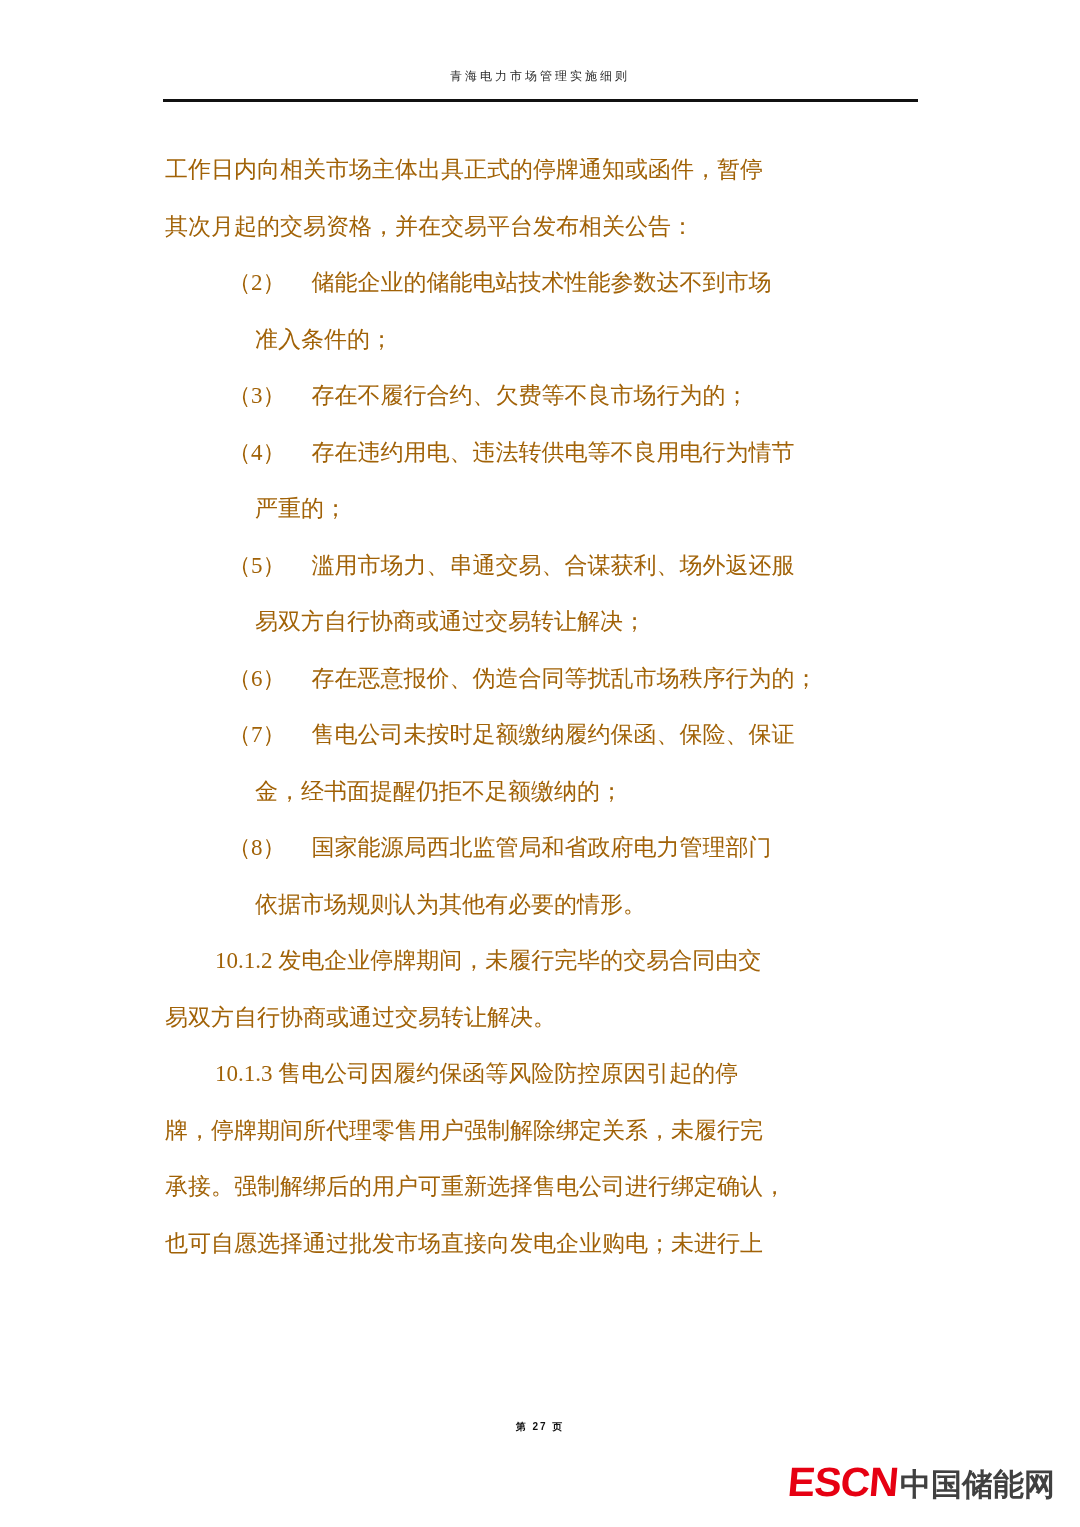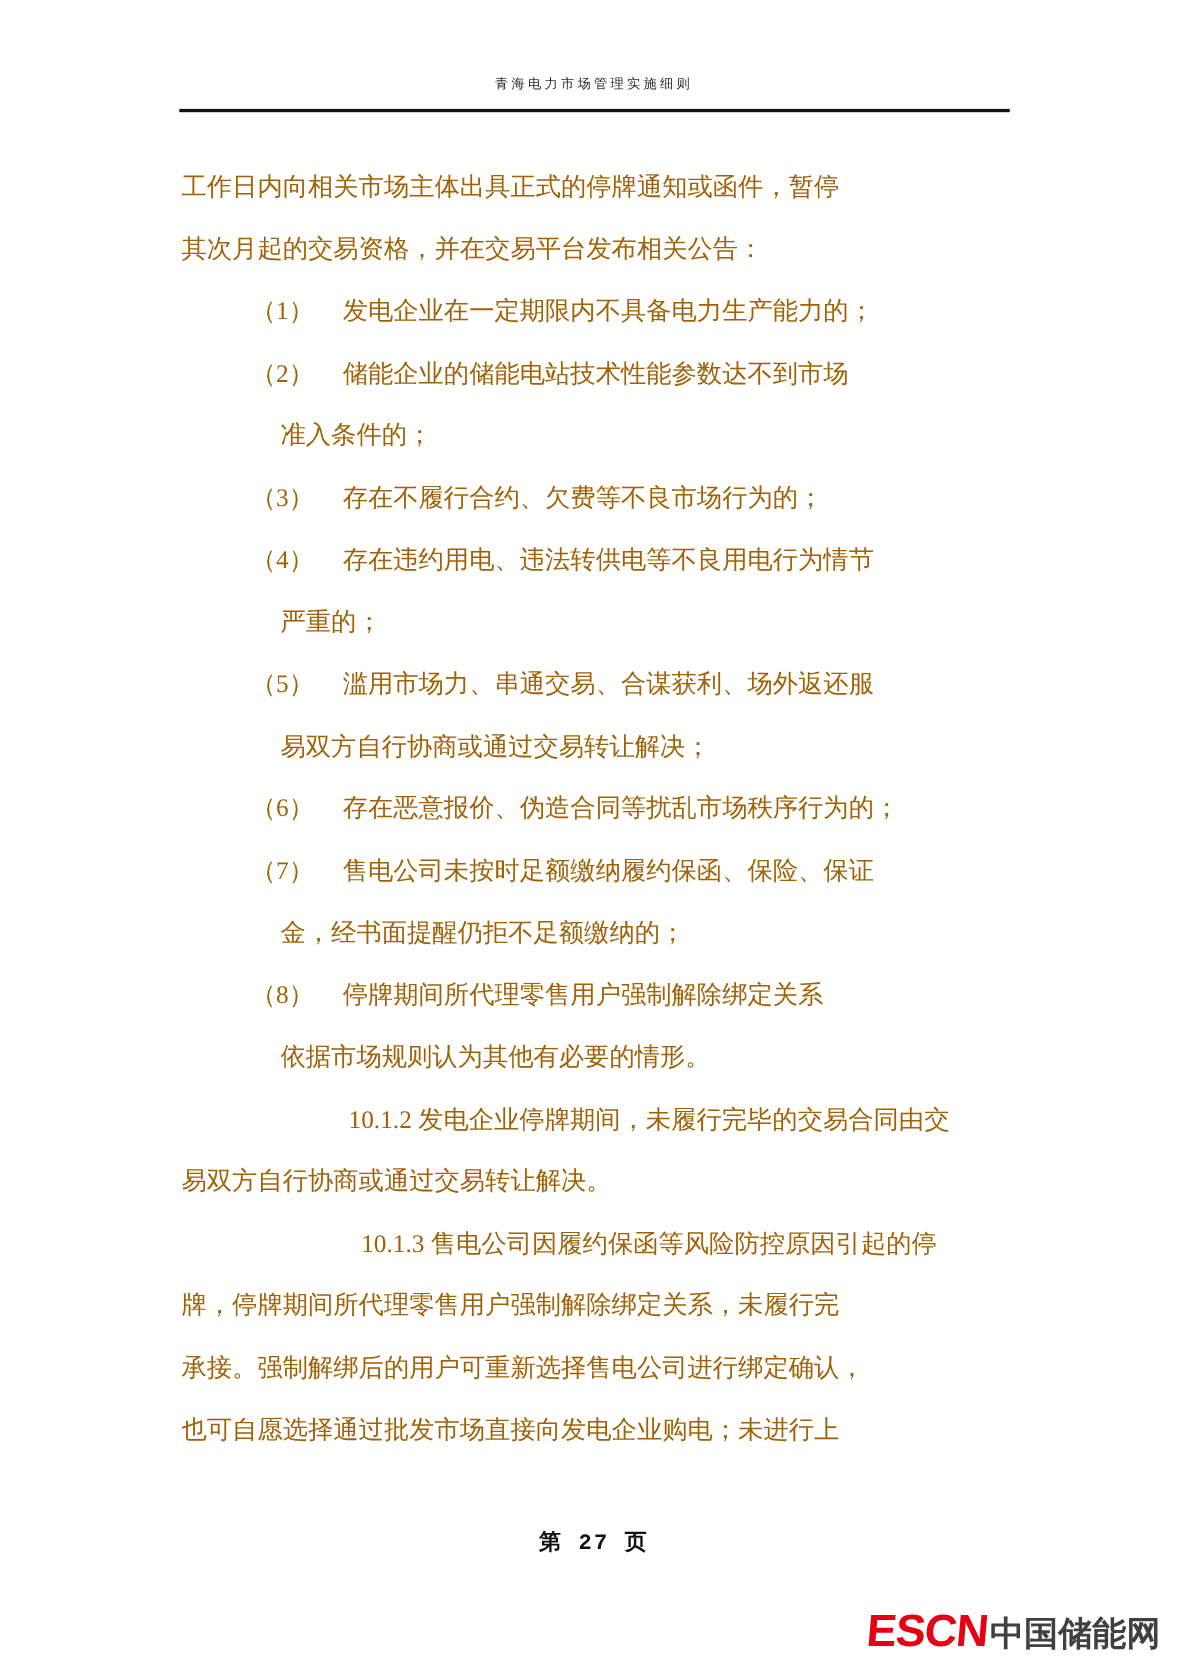--- a/index.html
+++ b/index.html
@@ -44,31 +44,31 @@
     line-height: 56.5px;
     color: #a16207;
   }
   .line {
     white-space: nowrap;
     height: 56.5px;
   }
   .line.flush  { padding-left: 0; }
   .line.item   { padding-left: 63px; }
   .line.cont   { padding-left: 90px; }
-  .line.indent { padding-left: 50px; text-align: center; }
+  .line.indent { padding-left: 50px; }
   .line .marker { margin-right: 26px; }
   .footer-page {
     position: absolute;
-    top: 1388px;
+    top: 1420px;
     left: 0;
     width: 100%;
     text-align: center;
-    font-family: Liberation Mono, monospace;
+    font-family: Liberation Sans, sans-serif;
     font-weight: 700;
-    font-size: 20px;
+    font-size: 10px;
     letter-spacing: 2px;
     color: #111111;
     white-space: nowrap;
   }
   .escn-logo {
     position: absolute;
     top: 1462px;
     right: 25px;
     display: flex;
     align-items: flex-end;
@@ -96,32 +96,31 @@
 
 <div class="page">
 
   <div class="header-title">青海电力市场管理实施细则</div>
 
   <div class="header-rule"></div>
 
   <div class="doc-body">
       <div class="line flush"><span>工作日内向相关市场主体出具正式的停牌通知或函件，暂停</span></div>
       <div class="line flush"><span>其次月起的交易资格，并在交易平台发布相关公告：</span></div>
-      <div class="line item"><span class="marker">（1）</span><span>发电企业在一定期限内不具备电力生产能力的；</span></div>
       <div class="line item"><span class="marker">（2）</span><span>储能企业的储能电站技术性能参数达不到市场</span></div>
       <div class="line cont"><span>准入条件的；</span></div>
       <div class="line item"><span class="marker">（3）</span><span>存在不履行合约、欠费等不良市场行为的；</span></div>
       <div class="line item"><span class="marker">（4）</span><span>存在违约用电、违法转供电等不良用电行为情节</span></div>
       <div class="line cont"><span>严重的；</span></div>
       <div class="line item"><span class="marker">（5）</span><span>滥用市场力、串通交易、合谋获利、场外返还服</span></div>
       <div class="line cont"><span>易双方自行协商或通过交易转让解决；</span></div>
       <div class="line item"><span class="marker">（6）</span><span>存在恶意报价、伪造合同等扰乱市场秩序行为的；</span></div>
       <div class="line item"><span class="marker">（7）</span><span>售电公司未按时足额缴纳履约保函、保险、保证</span></div>
       <div class="line cont"><span>金，经书面提醒仍拒不足额缴纳的；</span></div>
-      <div class="line item"><span class="marker">（8）</span><span>停牌期间所代理零售用户强制解除绑定关系</span></div>
+      <div class="line item"><span class="marker">（8）</span><span>国家能源局西北监管局和省政府电力管理部门</span></div>
       <div class="line cont"><span>依据市场规则认为其他有必要的情形。</span></div>
       <div class="line indent"><span>10.1.2 发电企业停牌期间，未履行完毕的交易合同由交</span></div>
       <div class="line flush"><span>易双方自行协商或通过交易转让解决。</span></div>
       <div class="line indent"><span>10.1.3 售电公司因履约保函等风险防控原因引起的停</span></div>
       <div class="line flush"><span>牌，停牌期间所代理零售用户强制解除绑定关系，未履行完</span></div>
       <div class="line flush"><span>承接。强制解绑后的用户可重新选择售电公司进行绑定确认，</span></div>
       <div class="line flush"><span>也可自愿选择通过批发市场直接向发电企业购电；未进行上</span></div>
     </div>
 
   <div class="footer-page">第 27 页</div>

